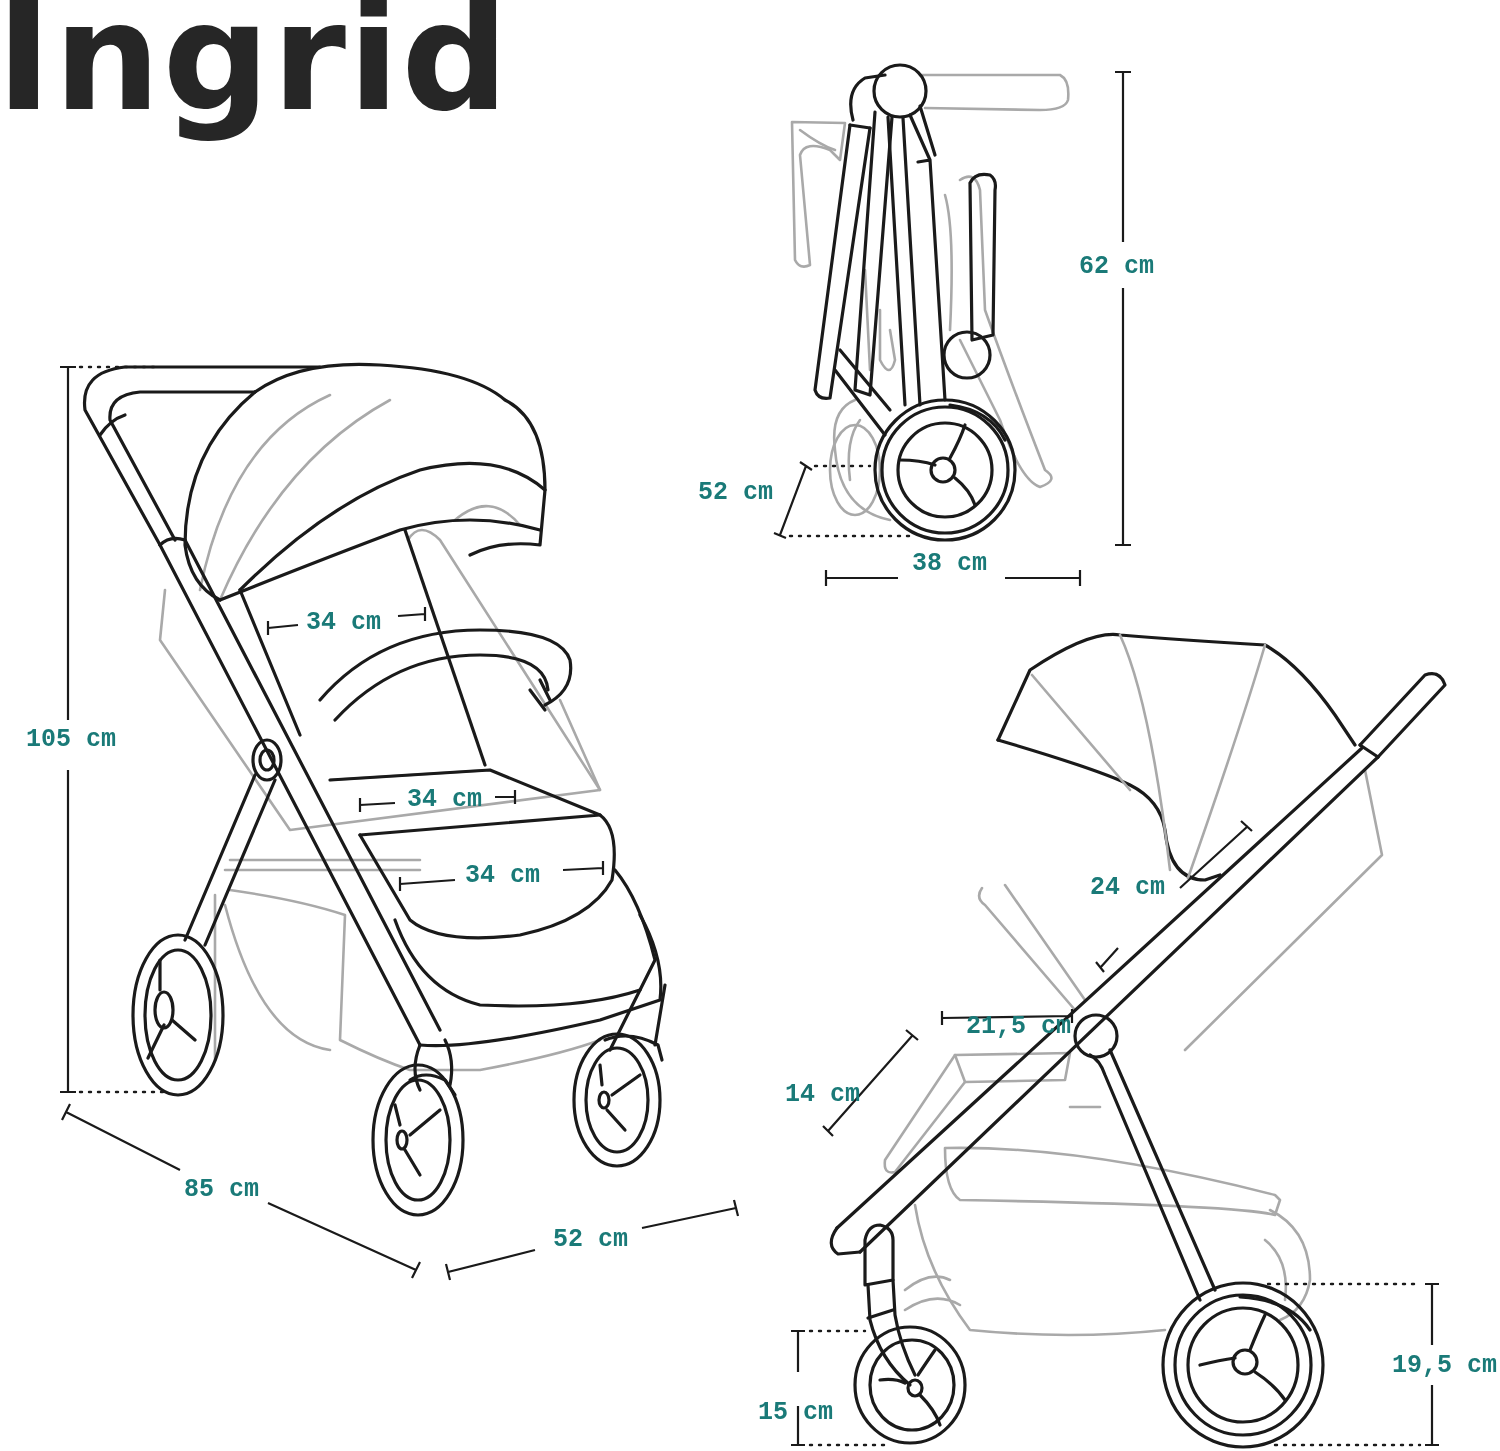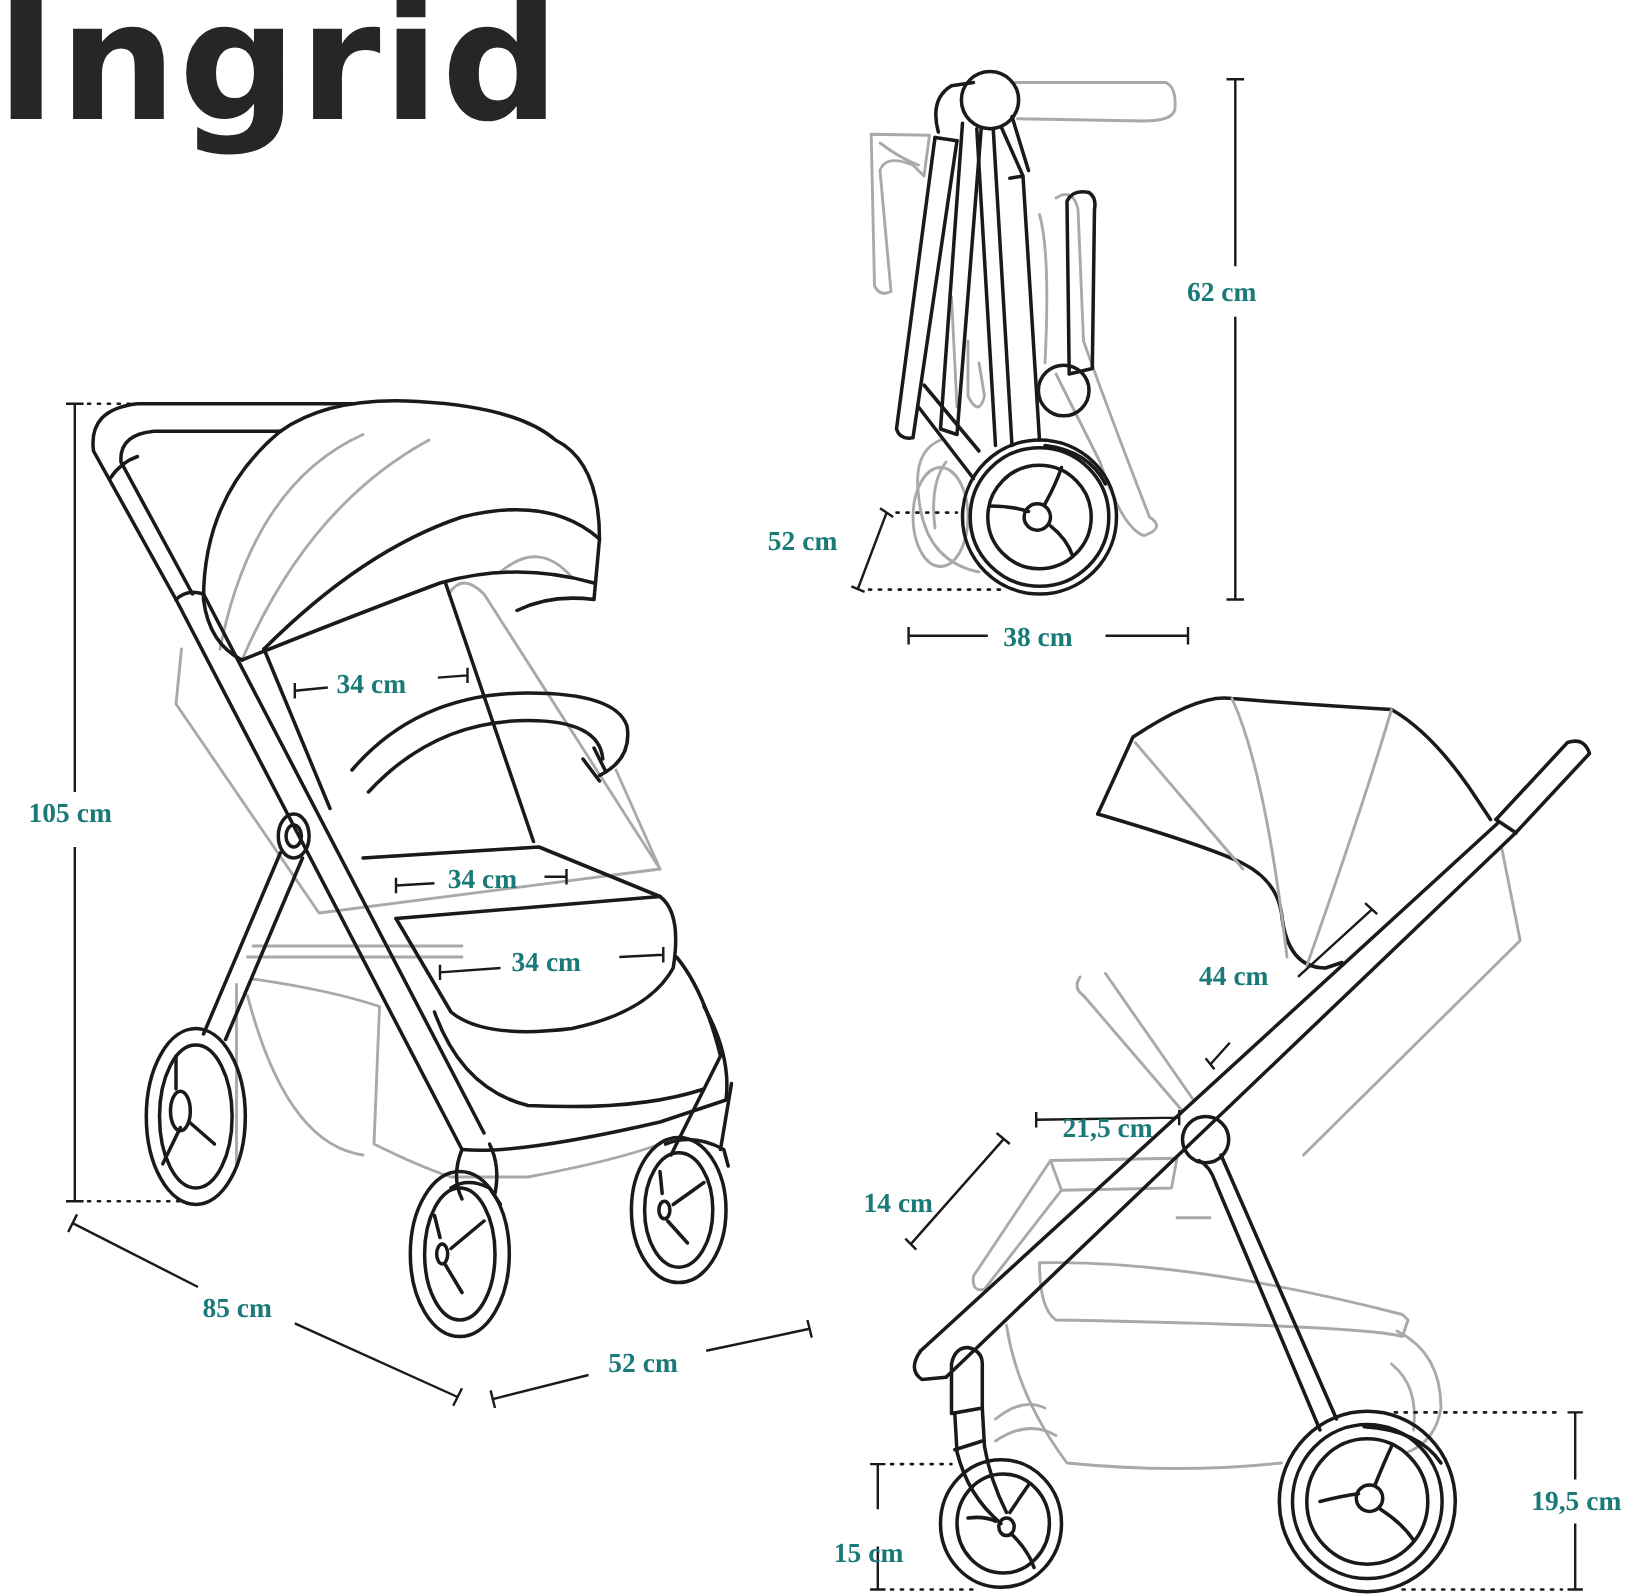--- a/index.html
+++ b/index.html
@@ -9,21 +9,21 @@
       font-family: "DejaVu Sans", sans-serif; font-weight: bold;
       font-size: 150px; letter-spacing: 2px; color: #262626; line-height: 1;
     }
     svg.art { position: absolute; left: 0; top: 0; width: 1500px; height: 1451px; }
     .blk { fill: none; stroke: #1a1a1a; stroke-width: 3.2; stroke-linecap: round; stroke-linejoin: round; }
     .gry { fill: none; stroke: #a9a9a9; stroke-width: 2.6; stroke-linecap: round; stroke-linejoin: round; }
     .dim { fill: none; stroke: #1a1a1a; stroke-width: 2.2; }
     .dot { fill: none; stroke: #1a1a1a; stroke-width: 2.4; stroke-dasharray: 2 7; stroke-linecap: round; }
     .lbl {
       position: absolute; color: #1a7a78; font-weight: bold;
-      font-family: Liberation Serif, serif; font-size: 25px; line-height: 1;
+      font-family: Liberation Mono, monospace; font-size: 25px; line-height: 1;
       white-space: nowrap; background: transparent;
     }
   </style>
 </head>
 <body>
 
 <div class="title">Ingrid</div>
 
 <svg class="art" viewBox="0 0 1500 1451" xmlns="http://www.w3.org/2000/svg">
 
@@ -212,20 +212,20 @@
 </svg>
 
 <div class="lbl" style="left:26px; top:727px;">105 cm</div>
 <div class="lbl" style="left:184px; top:1177px;text-align:right;">85 cm</div>
 <div class="lbl" style="left:553px; top:1227px;">52 cm</div>
 <div class="lbl" style="left:306px; top:610px;">34 cm</div>
 <div class="lbl" style="left:407px; top:787px;">34 cm</div>
 <div class="lbl" style="left:465px; top:863px;">34 cm</div>
 
 <div class="lbl" style="left:1079px; top:254px;">62 cm</div>
-<div class="lbl" style="left:912px; top:567px;text-align:right;">38 cm</div>
+<div class="lbl" style="left:912px; top:551px;text-align:right;">38 cm</div>
 <div class="lbl" style="left:698px; top:480px;">52 cm</div>
 
-<div class="lbl" style="left:1090px; top:875px;">44 cm</div>
+<div class="lbl" style="left:1090px; top:875px;">24 cm</div>
 <div class="lbl" style="left:966px; top:970px;margin-top:44px;">21,5 cm</div>
 <div class="lbl" style="left:785px; top:1053px;margin-top:29px;">14 cm</div>
 <div class="lbl" style="left:758px; top:1400px;">15 cm</div>
 <div class="lbl" style="left:1392px; top:1353px;">19,5 cm</div>
 
 </body></html>

